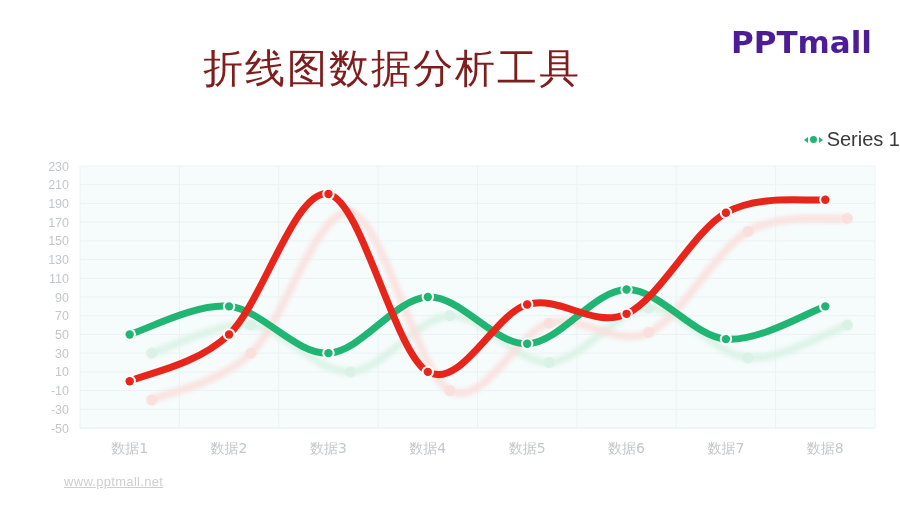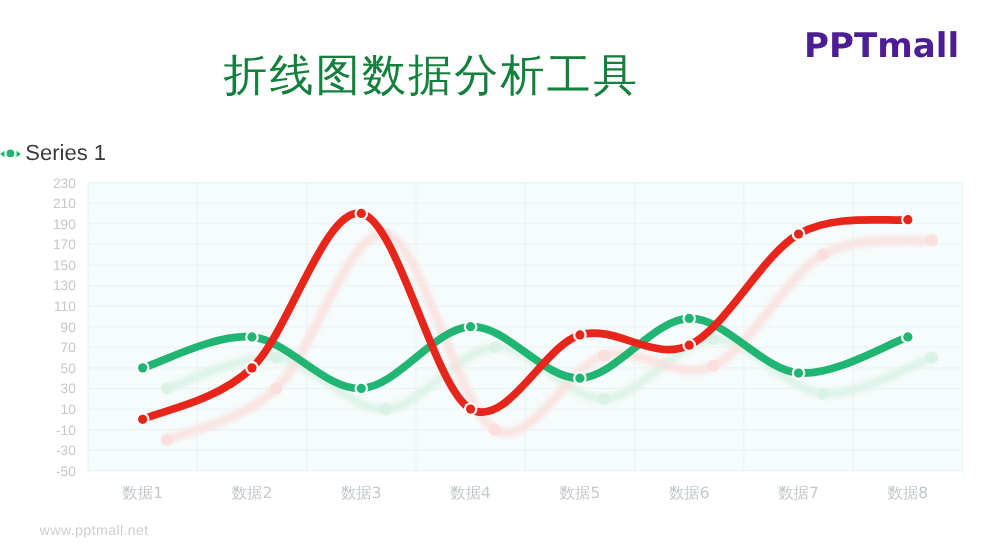--- a/index.html
+++ b/index.html
@@ -31,33 +31,33 @@
 
   
   #title {
     position: absolute;
     top: 41px;
     left: 0;
     width: 784px;
     text-align: center;
     font-size: 40px;
     font-weight: 400;
-    color: #15803d;
+    color: #7f1d1d;
     font-family: "DejaVu Sans", "Liberation Sans", sans-serif;
     letter-spacing: 2px;
   }
 
   
   #legend {
     position: absolute;
     top: 128px;
     left: 0;
     width: 900px;
     display: flex;
-    justify-content: flex-start;
+    justify-content: flex-end;
     align-items: center;
   }
   .legend-item {
     display: flex;
     align-items: center;
     gap: 3px;
   }
   .legend-mark {
     display: flex;
     align-items: center;
@@ -93,26 +93,27 @@
     left: 0;
     top: 0;
     width: 733px;
     height: 506px;
   }
   #chart-svg { display: block; }
 
   
   #footer {
     position: absolute;
-    left: 36px;
+    left: 64px;
     bottom: 17px;
     font-size: 13px;
     color: #cfcfcf;
     font-family: "Liberation Sans", sans-serif;
     letter-spacing: .3px;
+    text-decoration: underline;
   }
 </style>
 </head>
 <body>
 
 <div id="slide">
 
   <div id="logo">PPTmall</div>
 
   <div id="title">折线图数据分析工具</div>

